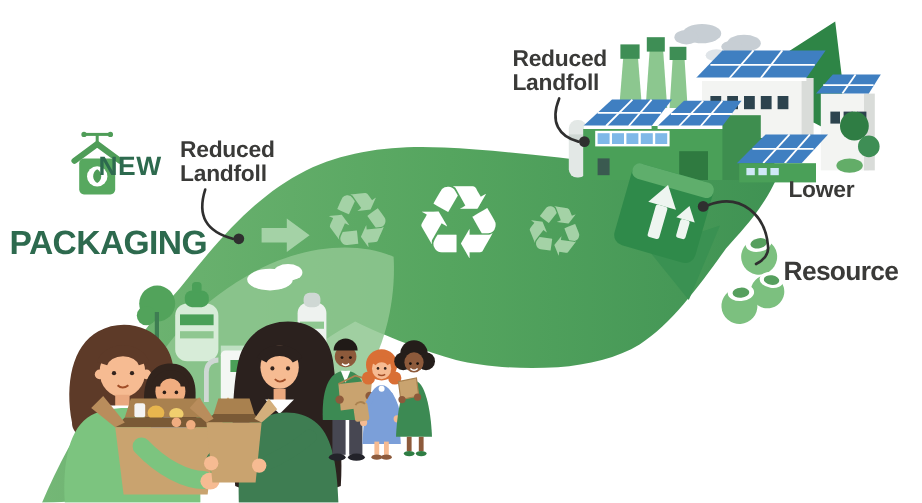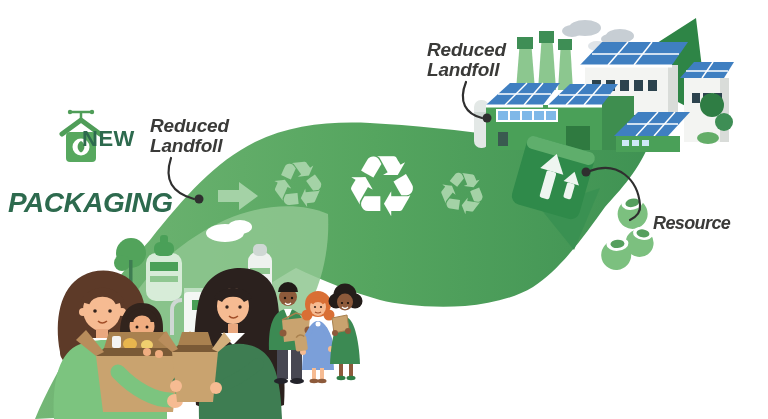--- a/index.html
+++ b/index.html
@@ -1,28 +1,28 @@
 <!DOCTYPE html>
 <html style="--title-green: #2d6a4e; --label-dark: #3a3a38; --band-light: #74b776; --band-mid: #55a55f; --band-dark: #3f9253; --arrow-green: #2e8546; --recycle-tint: #a4d2a6; --recycle-white: #ffffff; --logo-green: #57a85f;"><head>
 <meta charset="utf-8">
 <style>
   html,body{margin:0;padding:0;background:#fff;}
   .stage{position:relative;width:768px;height:419px;background:#fff;overflow:hidden;
          font-family:"Liberation Sans",sans-serif;}
   .stage svg{position:absolute;left:0;top:0;}
   .label{position:absolute;font-weight:bold;color:var(--label-dark,#3a3a38);
          line-height:1.05;letter-spacing:-0.2px;white-space:nowrap;}
-  .label span{display:block;font-style:italic;}
+  .label span{display:block;}
   .brand-name{left:82px;top:127px;font-size:22px;color:var(--title-green,#2d6a4e);letter-spacing:0.5px;}
   .title{left:8px;top:189px;width:150px;text-align:center;font-size:28px;
          color:var(--title-green,#2d6a4e);letter-spacing:-0.5px;line-height:1.0;white-space:nowrap;}
   .callout-left{left:150px;top:116px;font-size:19px;}
   .callout-top{left:427px;top:40px;font-size:19px;}
   .callout-right-upper{left:657px;top:149px;font-size:19px;}
-  .callout-right-lower{left:653px;top:214px;font-size:18px;letter-spacing:-0.6px;}
+  .callout-right-lower{left:653px;top:214px;font-size:22px;letter-spacing:-0.6px;}
   .recycle{position:absolute;font-family:"DejaVu Sans",sans-serif;line-height:1;
            transform:translate(-50%,-52%);}
   .r1{left:298px;top:187px;font-size:64px;color:var(--recycle-tint,#a4d2a6);
       transform:translate(-50%,-52%) rotate(-6deg);}
   .r2{left:382px;top:188px;font-size:85px;color:var(--recycle-white,#ffffff);}
   .r3{left:462px;top:195px;font-size:57px;color:var(--recycle-tint,#a4d2a6);
       transform:translate(-50%,-52%) rotate(8deg);}
 </style>
 </head>
 <body>
@@ -355,19 +355,20 @@
   <span>Reduced</span>
   <span>Landfoll</span>
 </div>
 
 <div class="label callout-top">
   <span>Reduced</span>
   <span>Landfoll</span>
 </div>
 
 <div class="label callout-right-upper">
+  <span>Lower</span>
 </div>
 
 <div class="label callout-right-lower">
   <span>Resource</span>
 </div>
 
 </div>
 
 </body></html>

